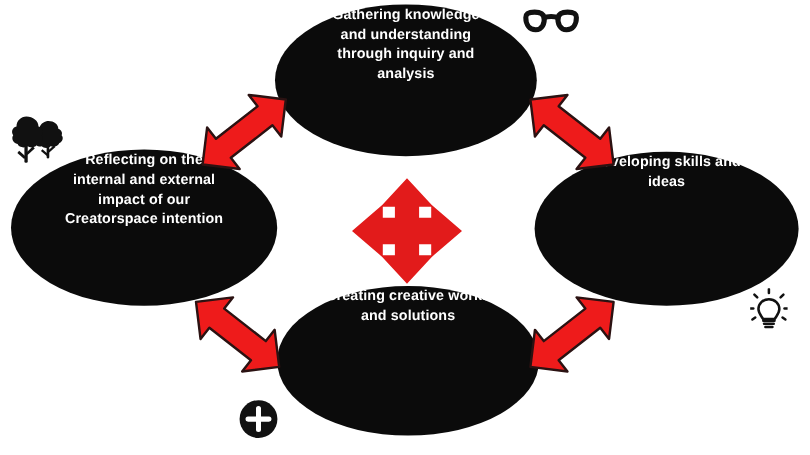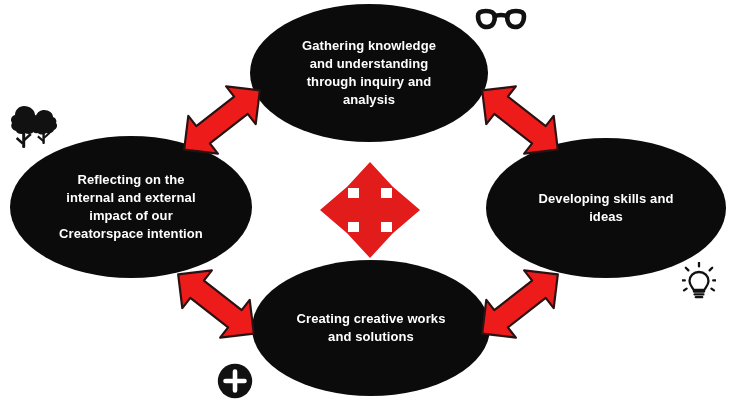--- a/index.html
+++ b/index.html
@@ -19,21 +19,21 @@
     height: 414px;
     background: #ffffff;
   }
 
   
   .node {
     position: absolute;
     background: #0b0b0b;
     border-radius: 50%;
     display: flex;
-    align-items: center;
+    align-items: flex-start;
     justify-content: center;
     box-sizing: border-box;
   }
   .node-label {
     color: #ffffff;
     font-family: "Liberation Sans", sans-serif;
     font-weight: bold;
     font-size: 13px;
     line-height: 1.38;
     text-align: center;

